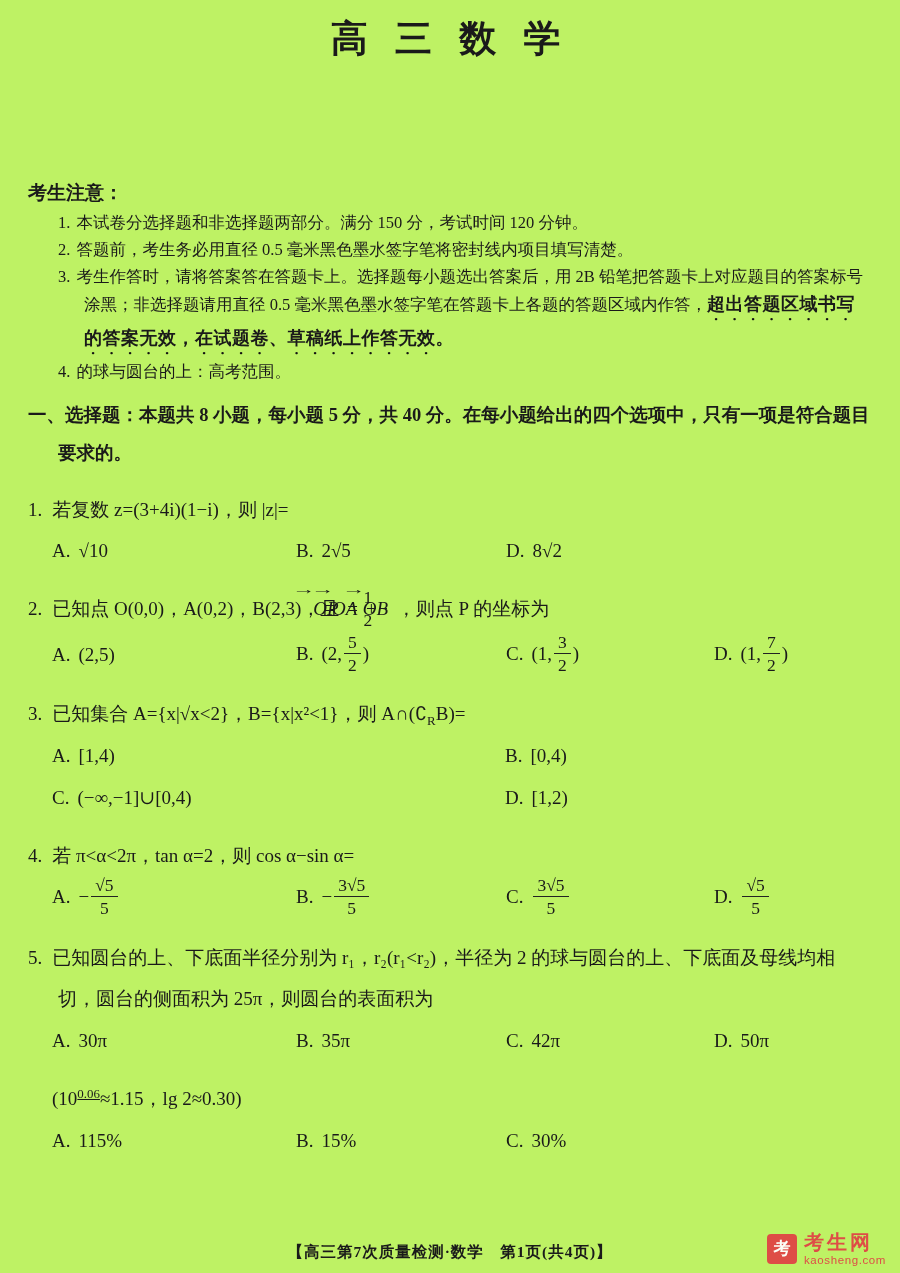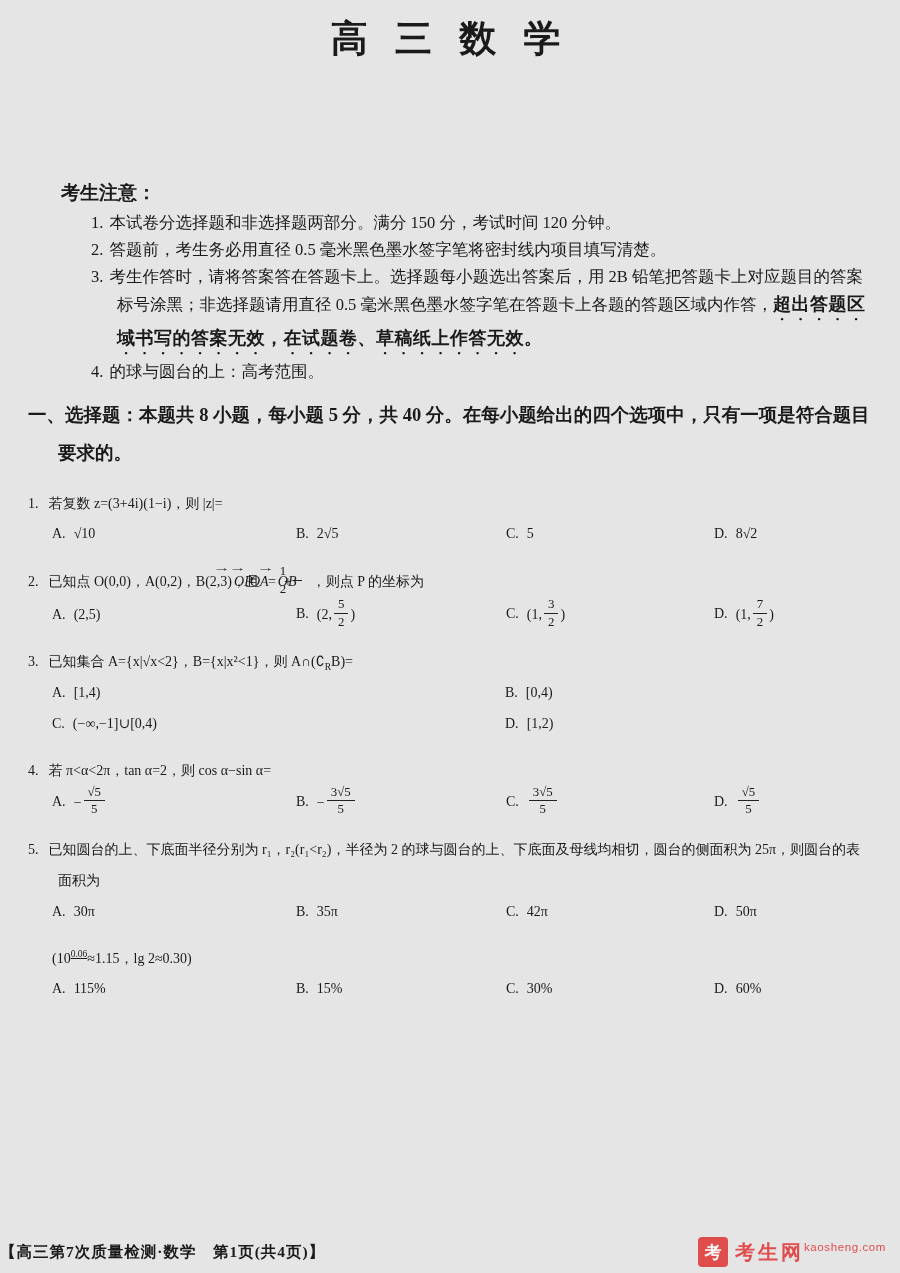--- a/index.html
+++ b/index.html
@@ -2,36 +2,36 @@
 <html><head>
 <meta charset="utf-8">
 <style>
   * { box-sizing: border-box; }
   html, body { margin: 0; padding: 0; background: #fbfbf9; }
   .page {
     position: relative;
     width: 900px;
     height: 1273px;
     margin: 0 auto;
-    background: #e5e5e5;
+    background: #bef264;
     color: #1a1a1a;
     font-family: "Liberation Serif", "DejaVu Serif", serif;
     padding: 0 28px;
     overflow: hidden;
   }
   .title {
     margin: 0;
     padding-top: 16px;
     text-align: center;
     font-size: 37px;
     font-weight: 700;
     letter-spacing: 9px;
     line-height: 1.25;
   }
-  .notice { margin-top: 116px; margin-left: 33px; }
+  .notice { margin-top: 116px; }
   .notice-heading { font-size: 19px; font-weight: 700; line-height: 1.6; }
   .notice-item {
     margin-left: 30px;
     padding-left: 26px;
     text-indent: -26px;
     font-size: 16.5px;
     line-height: 1.64;
   }
   .item-num { margin-right: 6px; }
   .em-dots {
@@ -44,21 +44,21 @@
     text-emphasis-position: under right;
   }
   .section-heading {
     margin-top: 12px;
     font-size: 18.5px;
     font-weight: 700;
     line-height: 2.05;
     padding-left: 30px;
     text-indent: -30px;
   }
-  .question { margin-top: 16px; font-size: 14px; line-height: 2.2; }
+  .question { margin-top: 16px; font-size: 19px; line-height: 2.2; }
   .stem { padding-left: 30px; text-indent: -30px; }
   .q-num { margin-right: 10px; }
   .hint-line { padding-left: 24px; }
   .options {
     display: grid;
     grid-template-columns: 244px 210px 208px 1fr;
     padding-left: 24px;
     align-items: center;
   }
   .options-2col { grid-template-columns: 453px 1fr; }
@@ -88,21 +88,21 @@
     font-style: normal;
     letter-spacing: 0;
   }
   sub { font-size: 0.68em; }
   sup { font-size: 0.68em; text-decoration: underline; }
   .footer {
     position: absolute;
     bottom: 10px;
     left: 0;
     right: 0;
-    text-align: left;
+    text-align: center;
     font-size: 15.5px;
     font-weight: 700;
     letter-spacing: 1px;
   }
   .watermark {
     position: absolute;
     right: 14px;
     bottom: 6px;
     display: flex;
     align-items: center;
@@ -113,21 +113,21 @@
   }
   .wm-logo {
     width: 30px; height: 30px;
     background: #e04545;
     color: #fff;
     display: flex; align-items: center; justify-content: center;
     font-size: 17px; font-weight: 700;
     border-radius: 4px;
     flex: 0 0 auto;
   }
-  .wm-text { display: flex; flex-direction: row; line-height: 1.15; }
+  .wm-text { display: flex; flex-direction: column; line-height: 1.15; }
   .wm-name { font-size: 20px; font-weight: 700; letter-spacing: 3px; }
   .wm-domain { font-size: 11.5px; letter-spacing: 0.6px; }
 </style>
 </head>
 <body>
 
 <div class="page">
 
   <h1 class="title">高 三 数 学</h1>
 
@@ -149,21 +149,20 @@
 
   <div class="section-heading">一、选择题：本题共 8 小题，每小题 5 分，共 40 分。在每小题给出的四个选项中，只有一项是符合题目要求的。</div>
 
   <div class="question">
     <div class="stem">
       <span class="q-num">1.</span><span>若复数 z=(3+4i)(1−i)，则 |z|=</span>
     </div>
     <div class="options">
       <span class="opt"><span class="opt-label">A.</span><span>√10</span></span>
       <span class="opt"><span class="opt-label">B.</span><span>2√5</span></span>
-      <span class="opt"><span class="opt-label">C.</span><span>5</span></span>
       <span class="opt"><span class="opt-label">D.</span><span>8√2</span></span>
     </div>
   </div>
 
   <div class="question">
     <div class="stem">
       <span class="q-num">2.</span><span>已知点 O(0,0)，A(0,2)，B(2,3)，且</span><span class="vec">OP</span><span>=</span><span class="vec">OA</span><span>+</span><span class="frac">
           <span class="fnum">1</span>
           <span class="fden">2</span>
         </span><span class="vec">OB</span><span>，则点 P 的坐标为</span>
@@ -236,21 +235,20 @@
   </div>
 
   <div class="question">
     <div class="hint-line">
       <span>(10</span><sup>0.06</sup><span>≈1.15，lg 2≈0.30)</span>
     </div>
     <div class="options">
       <span class="opt"><span class="opt-label">A.</span><span>115%</span></span>
       <span class="opt"><span class="opt-label">B.</span><span>15%</span></span>
       <span class="opt"><span class="opt-label">C.</span><span>30%</span></span>
-      <span class="opt"><span class="opt-label">D.</span><span>60%</span></span>
     </div>
   </div>
 
   <div class="footer">【高三第7次质量检测·数学　第1页(共4页)】</div>
 
   <div class="watermark">
     <div class="wm-logo">考</div>
     <div class="wm-text">
       <span class="wm-name">考生网</span>
       <span class="wm-domain">kaosheng.com</span>

